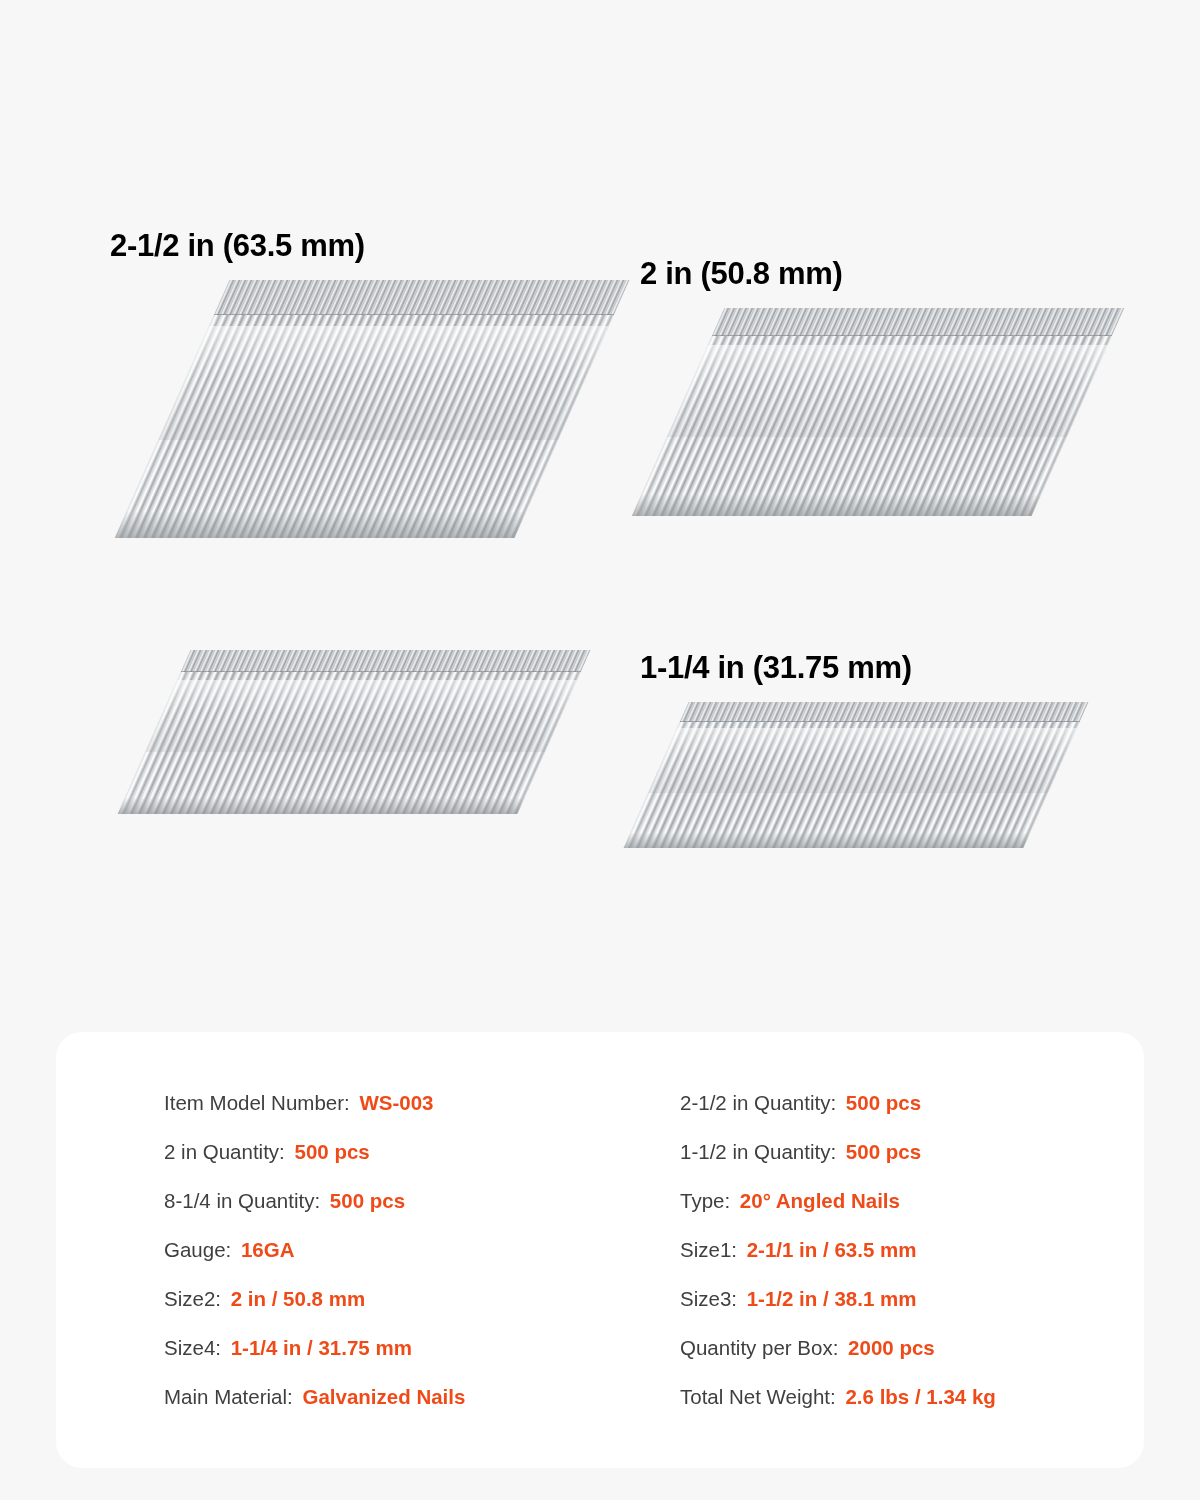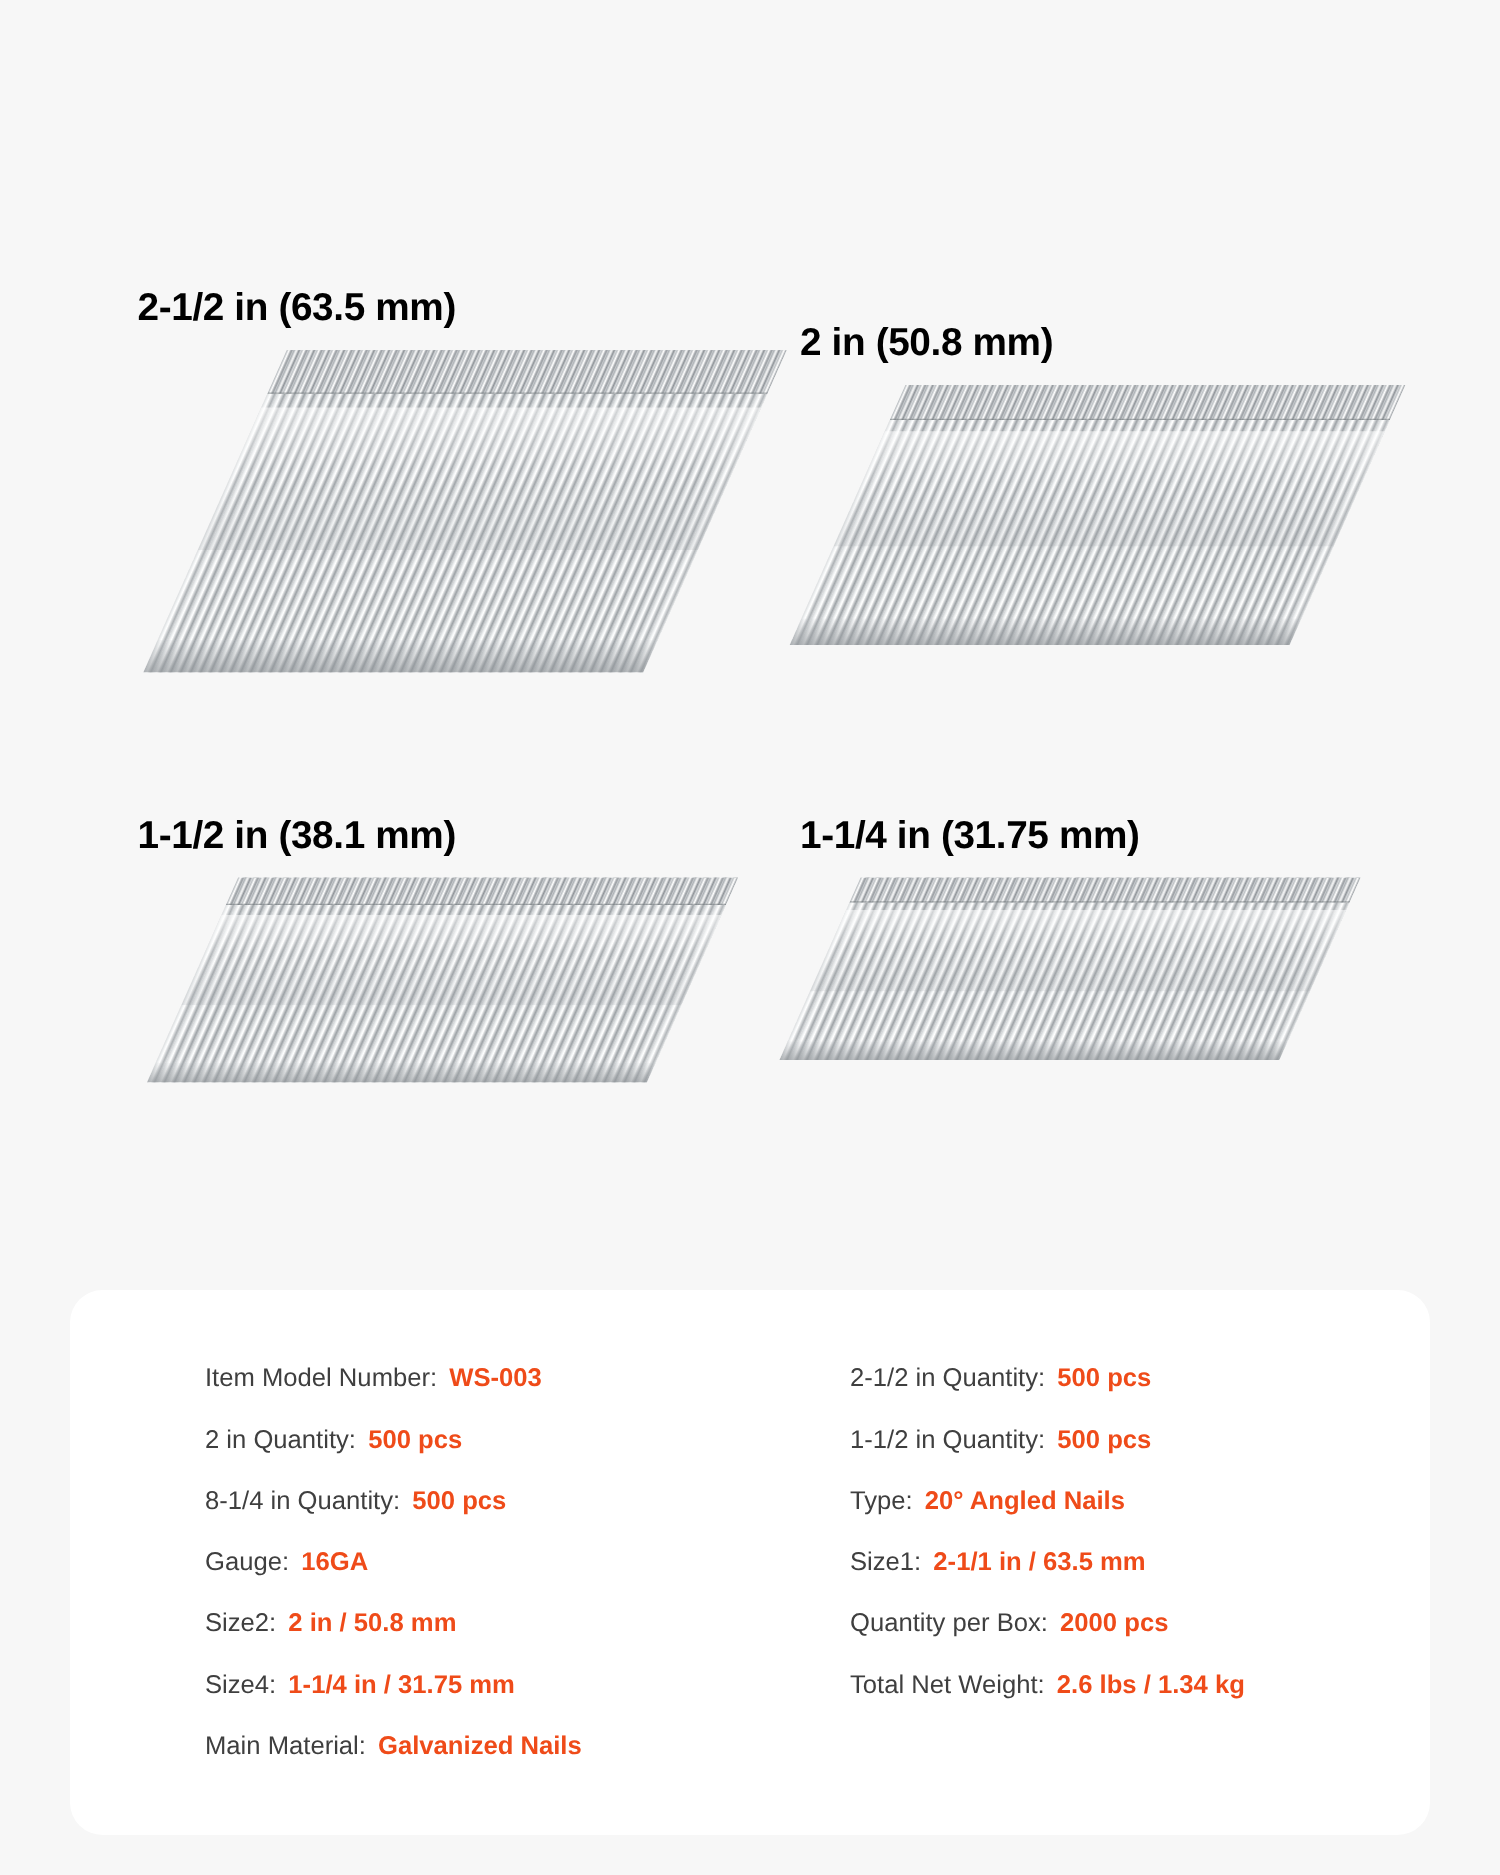--- a/index.html
+++ b/index.html
@@ -150,21 +150,20 @@
   <div class="nail-cell" style="left:640px; top:228px; width:450px;margin-top:28px;">
     <div class="nail-label">2 in (50.8 mm)</div>
     <div class="strip-wrap">
       <div class="strip" style="width:400px; height:208px; margin-left:38px;">
         <div class="tips"></div>
       </div>
     </div>
   </div>
 
   <div class="nail-cell" style="left:110px; top:650px; width:470px;">
-    <div class="nail-label">1-1/2 in (38.1 mm)</div>
     <div class="strip-wrap">
       <div class="strip" style="width:400px; height:164px; margin-left:44px;">
         <div class="tips"></div>
       </div>
     </div>
   </div>
 
   <div class="nail-cell" style="left:640px; top:650px; width:450px;">
     <div class="nail-label">1-1/4 in (31.75 mm)</div>
     <div class="strip-wrap">
@@ -221,20 +220,24 @@
       </div>
       <div class="spec-row">
         <span class="k">Type:</span>
         <span class="v">20° Angled Nails</span>
       </div>
       <div class="spec-row">
         <span class="k">Size1:</span>
         <span class="v">2-1/1 in / 63.5 mm</span>
       </div>
       <div class="spec-row">
+        <span class="k">Size3:</span>
+        <span class="v">1-1/2 in / 38.1 mm</span>
+      </div>
+      <div class="spec-row">
         <span class="k">Quantity per Box:</span>
         <span class="v">2000 pcs</span>
       </div>
       <div class="spec-row">
         <span class="k">Total Net Weight:</span>
         <span class="v">2.6 lbs / 1.34 kg</span>
       </div>
     </div>
 
   </div>

